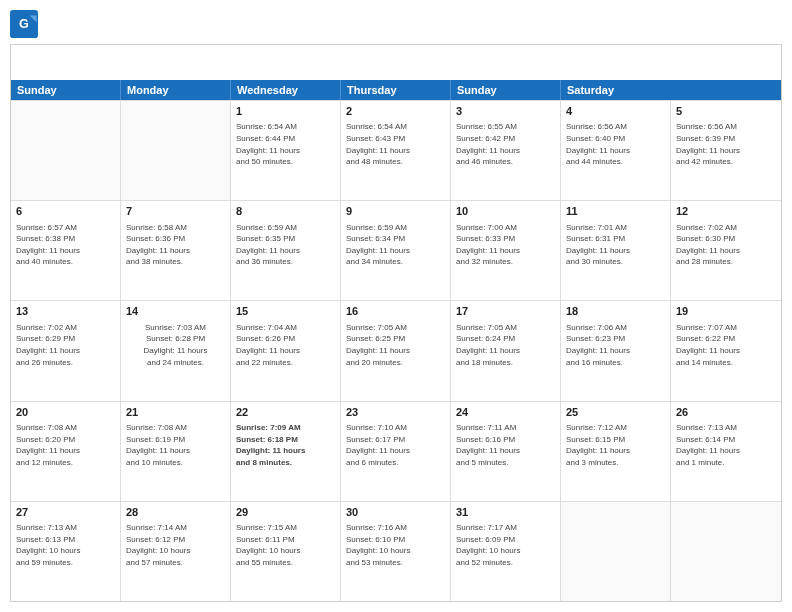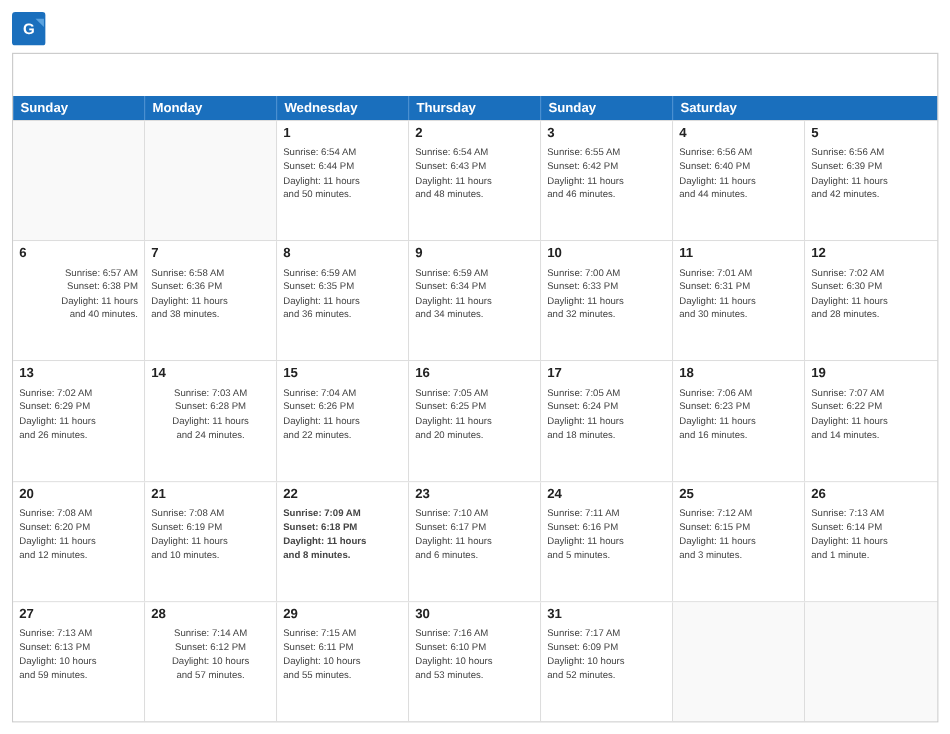--- a/index.html
+++ b/index.html
@@ -177,21 +177,21 @@
             <div class="day-number">5</div>
             <div class="cell-text" style="white-space: pre-line;">Sunrise: 6:56 AM
 Sunset: 6:39 PM
 Daylight: 11 hours
 and 42 minutes.</div>
           </div>
         </div>
         <div class="cal-row">
           <div class="cal-cell">
             <div class="day-number">6</div>
-            <div class="cell-text" style="white-space: pre-line; text-align: right;">Sunrise: 6:57 AM
+            <div class="cell-text" style="white-space: pre-line;">Sunrise: 6:57 AM
 Sunset: 6:38 PM
 Daylight: 11 hours
 and 40 minutes.</div>
           </div>
           <div class="cal-cell">
             <div class="day-number">7</div>
             <div class="cell-text" style="white-space: pre-line;">Sunrise: 6:58 AM
 Sunset: 6:36 PM
 Daylight: 11 hours
 and 38 minutes.</div>
@@ -337,21 +337,21 @@
         <div class="cal-row">
           <div class="cal-cell">
             <div class="day-number">27</div>
             <div class="cell-text" style="white-space: pre-line;">Sunrise: 7:13 AM
 Sunset: 6:13 PM
 Daylight: 10 hours
 and 59 minutes.</div>
           </div>
           <div class="cal-cell">
             <div class="day-number">28</div>
-            <div class="cell-text" style="white-space: pre-line; text-align: center;">Sunrise: 7:14 AM
+            <div class="cell-text" style="white-space: pre-line;">Sunrise: 7:14 AM
 Sunset: 6:12 PM
 Daylight: 10 hours
 and 57 minutes.</div>
           </div>
           <div class="cal-cell">
             <div class="day-number">29</div>
             <div class="cell-text" style="white-space: pre-line;">Sunrise: 7:15 AM
 Sunset: 6:11 PM
 Daylight: 10 hours
 and 55 minutes.</div>

